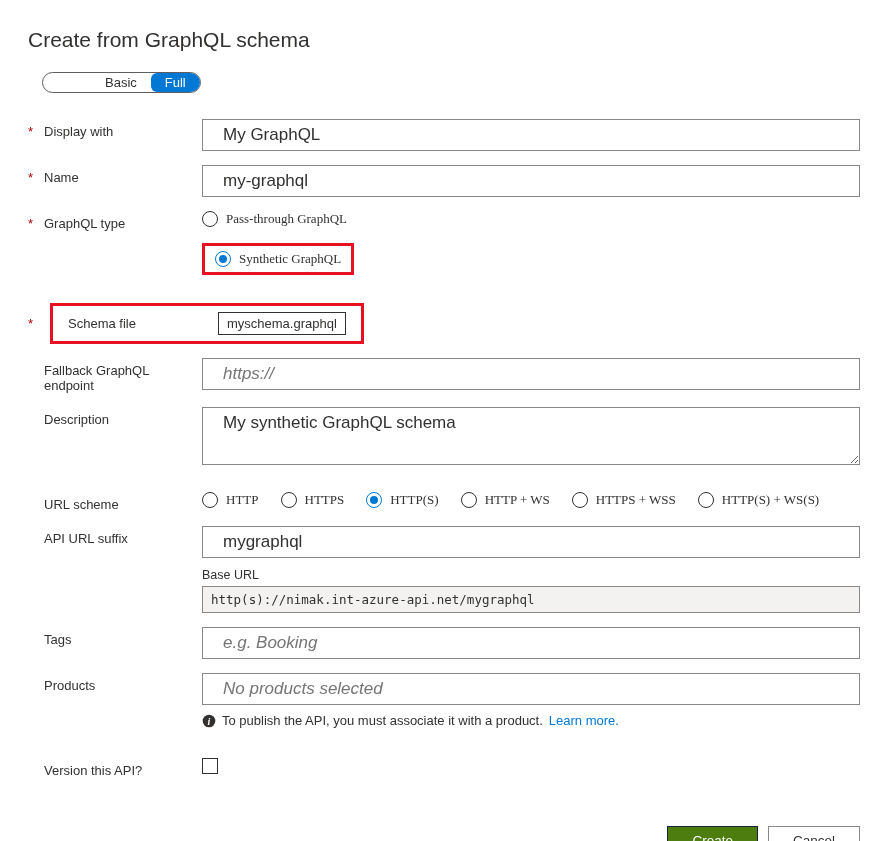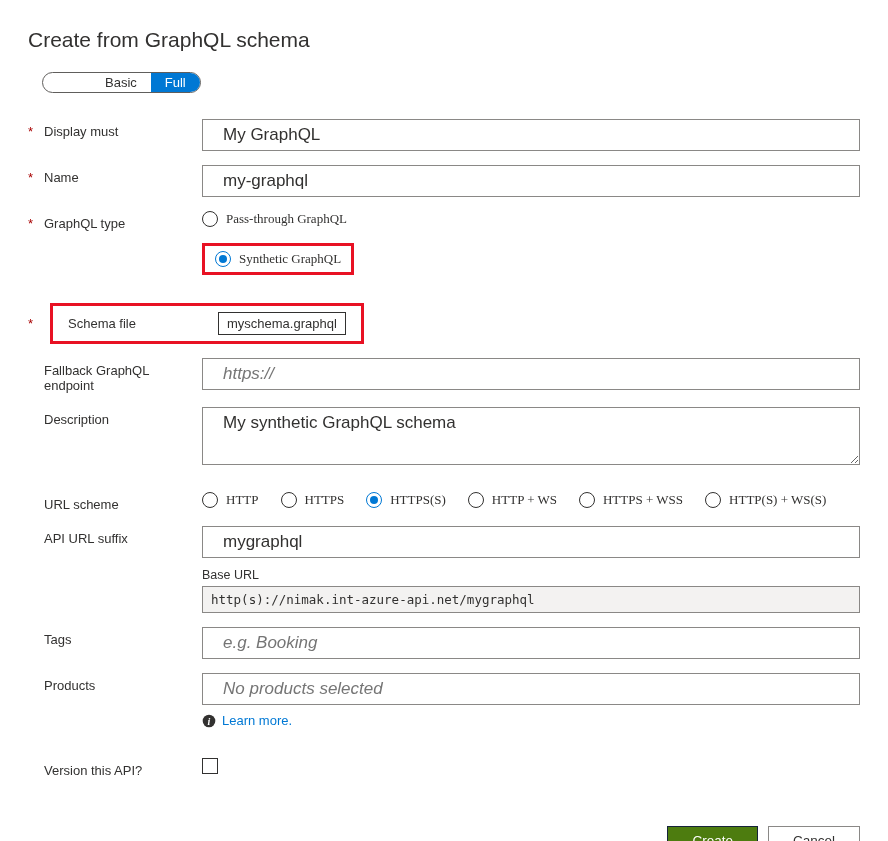--- a/index.html
+++ b/index.html
@@ -30,21 +30,21 @@
     }
     .pill-toggle .pill {
       padding: 2px 14px;
       background: #fff;
       color: #323130;
       cursor: pointer;
     }
     .pill-toggle .pill.active {
       background: #0078d4;
       color: #fff;
-      border-radius: 0;
+      border-radius: 6px;
     }
     .row {
       display: flex;
       align-items: flex-start;
       margin-bottom: 14px;
     }
     .label-col {
       width: 174px;
       padding-top: 5px;
       position: relative;
@@ -185,21 +185,21 @@
 
 <div class="pill-toggle">
   <div class="pill">Basic</div>
   <div class="pill active">Full</div>
 </div>
 
 
 <div class="row">
   <div class="label-col">
     <span class="required-star">*</span>
-    <span>Display must</span>
+    <span>Display with</span>
   </div>
   <div class="field-col">
     <input type="text" value="My GraphQL" style="">
   </div>
 </div>
 
 
 <div class="row">
   <div class="label-col">
     <span class="required-star">*</span>
@@ -278,21 +278,21 @@
       <div class="radio-row" style="margin-bottom:0;">
         <span class="radio-circle"></span>
         <span>HTTP</span>
       </div>
       <div class="radio-row" style="margin-bottom:0;">
         <span class="radio-circle"></span>
         <span>HTTPS</span>
       </div>
       <div class="radio-row" style="margin-bottom:0;">
         <span class="radio-circle selected"></span>
-        <span>HTTPS(S)</span>
+        <span>HTTP(S)</span>
       </div>
       <div class="radio-row" style="margin-bottom:0;">
         <span class="radio-circle"></span>
         <span>HTTP + WS</span>
       </div>
       <div class="radio-row" style="margin-bottom:0;">
         <span class="radio-circle"></span>
         <span>HTTPS + WSS</span>
       </div>
       <div class="radio-row" style="margin-bottom:0;">
@@ -335,20 +335,21 @@
   </div>
   <div class="field-col">
     <input type="text" style="font-style: italic;" placeholder="No products selected">
     <div class="info-row">
       <span class="info-icon">
         <svg width="14" height="14" viewBox="0 0 14 14">
             <circle cx="7" cy="7" r="6.3" fill="#323130"></circle>
             <text x="7" y="10.5" text-anchor="middle" fill="#fff" font-size="10" font-family="Georgia" font-style="italic" font-weight="bold">i</text>
           </svg>
       </span>
+      <span>To publish the API, you must associate it with a product.</span>
       <a class="link">Learn more.</a>
     </div>
   </div>
 </div>
 
 <div style="height:16px;"></div>
 
 
 <div class="row">
   <div class="label-col">

